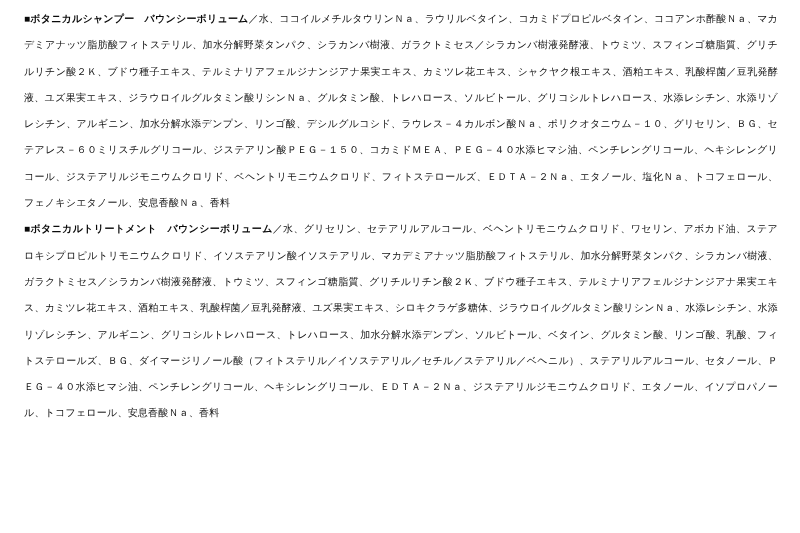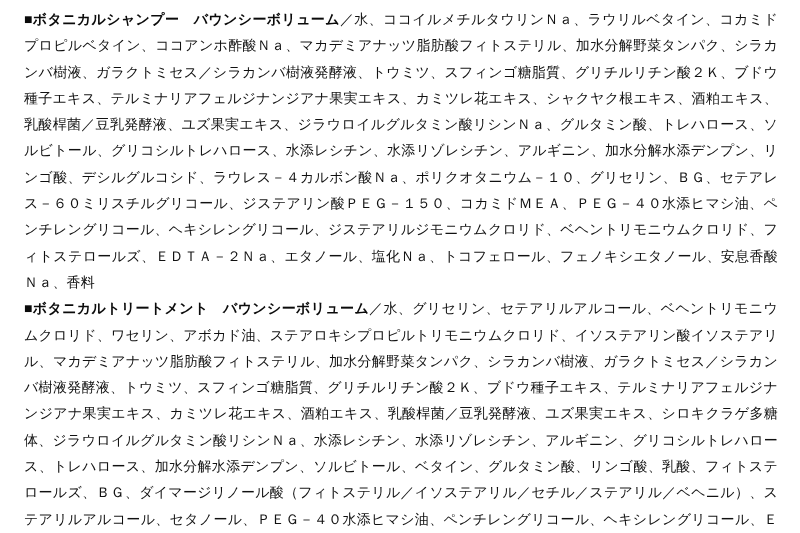--- a/index.html
+++ b/index.html
@@ -11,21 +11,21 @@
     width: 800px;
     height: 533px;
     overflow: hidden;
   }
   .page {
     box-sizing: border-box;
     width: 800px;
     height: 466px;
     padding: 6px 22px 0 24px;
     font-family: Liberation Sans, sans-serif;
-    font-size: 14px;
+    font-size: 10px;
     line-height: 26.3px;
     color: #111111;
     text-align: justify;
     text-justify: inter-character;
     letter-spacing: 0.2px;
     word-break: break-all;
   }
   .entry {
     margin: 0;
   }

